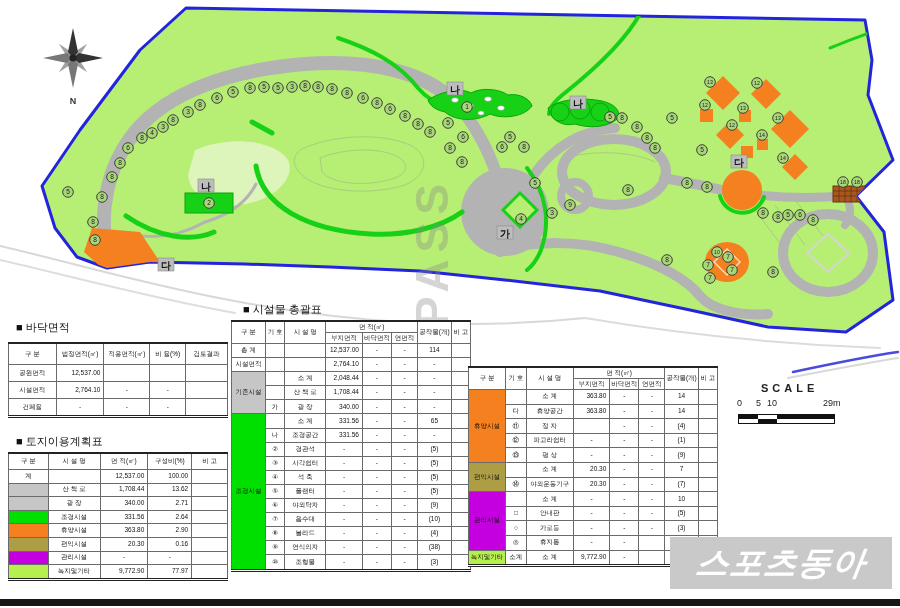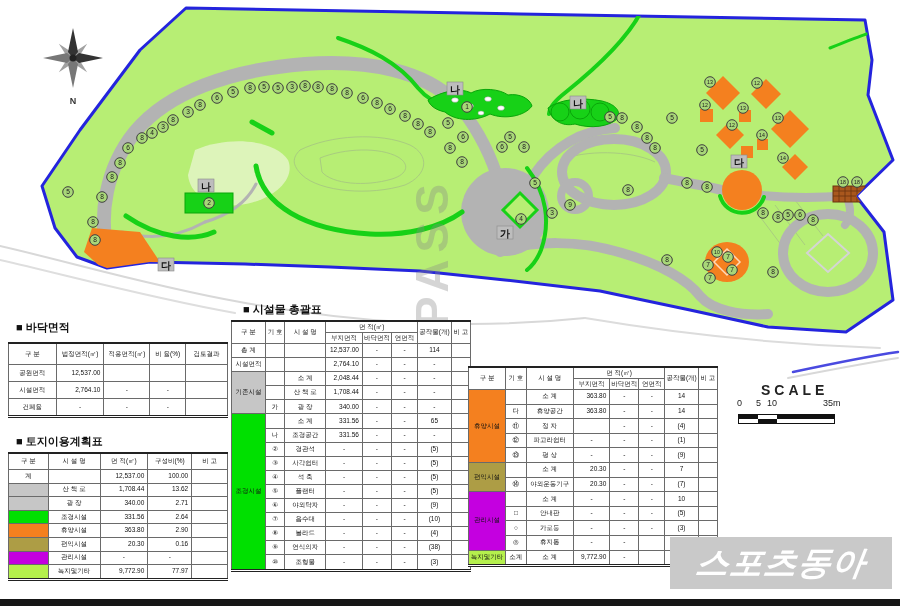--- a/index.html
+++ b/index.html
@@ -5,21 +5,21 @@
   html,body{margin:0;padding:0;background:#fff;}
   #canvas{position:relative;width:900px;height:608px;background:#fff;overflow:hidden;
           font-family:"Liberation Sans", sans-serif;}
   
   #map{position:absolute;left:0;top:0;pointer-events:none;}
   .watermark{position:absolute;left:352px;top:182px;width:160px;height:140px;
      display:flex;align-items:center;justify-content:center;
      transform:rotate(-90deg);font-size:46px;font-weight:bold;letter-spacing:7px;
      color:rgba(135,135,135,0.35);pointer-events:none;}
   
-  .tbl-title{position:absolute;font-size:11px;font-weight:bold;color:#111;white-space:nowrap;}
+  .tbl-title{position:absolute;font-size:11px;font-weight:normal;color:#111;white-space:nowrap;}
   .t-a{left:16px;top:320px;}
   .t-b{left:16px;top:434px;}
   .t-c{left:243px;top:302px;}
   
   .tbl{position:absolute;}
   .tbl table{border-collapse:collapse;table-layout:fixed;background:#fff;
      border:1.5px solid #222;border-top:2.5px solid #222;border-bottom:3px double #222;}
   .tbl th,.tbl td{border:1px solid #6a6a6a;font-size:6.5px;line-height:1.05;text-align:center;
      padding:0 1px;overflow:hidden;white-space:nowrap;color:#111;font-weight:normal;}
   .tbl td.num{text-align:right;padding-right:3px;}
@@ -30,21 +30,21 @@
   #tbl-b th{height:15px;}
   #tbl-b td{height:12.6px;}
   #tbl-c{left:231px;top:320px;width:240px;}
   #tbl-c th{height:10px;}
   #tbl-c td{height:13.1px;}
   #tbl-d{left:468px;top:366px;width:250px;}
   #tbl-d th{height:10px;}
   #tbl-d td{height:13.6px;}
   
   .scale{position:absolute;left:735px;top:382px;width:115px;height:52px;}
-  .scale-title{position:absolute;left:26px;top:0;font-size:14px;font-weight:bold;letter-spacing:4px;color:#222;}
+  .scale-title{position:absolute;left:26px;top:0;font-size:11px;font-weight:bold;letter-spacing:4px;color:#222;}
   .scale-ticks{position:absolute;top:16px;left:0;width:110px;height:12px;font-size:9px;color:#222;}
   .scale-ticks span{position:absolute;top:0;}
   .st0{left:2px;}.st1{left:21px;}.st2{left:32px;}.st3{left:88px;}
   .scale-bar{position:absolute;left:3px;top:32px;width:95px;border:1px solid #111;font-size:0;}
   .sb-row{height:4px;}
   .sb-row i{display:inline-block;height:4px;vertical-align:top;}
   .sb-b{background:#111;}.sb-w{background:#fff;}
   
   .logo{position:absolute;left:670px;top:537px;width:222px;height:52px;background:var(--c-logo_gray,#c9c9c9);
      display:flex;align-items:center;justify-content:center;}
@@ -941,21 +941,21 @@
         </tbody>
       </table>
     </div>
 
   <div class="scale">
     <div class="scale-title">SCALE</div>
     <div class="scale-ticks">
       <span class="st0">0</span>
       <span class="st1">5</span>
       <span class="st2">10</span>
-      <span class="st3">35m</span>
+      <span class="st3">29m</span>
     </div>
     <div class="scale-bar">
       <div class="sb-row"><i class="sb-b" style="width:19px"></i><i class="sb-w" style="width:19px"></i><i class="sb-b" style="width:57px"></i></div>
       <div class="sb-row"><i class="sb-w" style="width:19px"></i><i class="sb-b" style="width:19px"></i><i class="sb-w" style="width:57px"></i></div>
     </div>
   </div>
 
   <div class="logo">
     <span>스포츠동아</span>
   </div>

